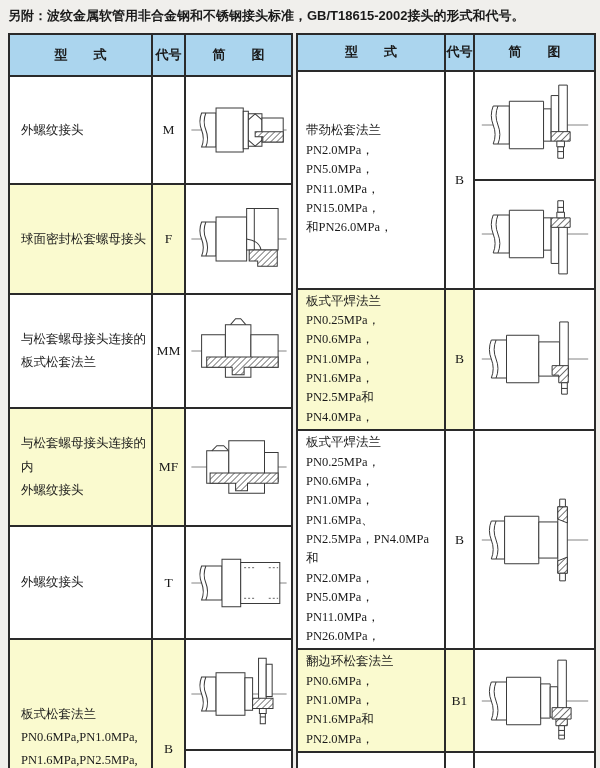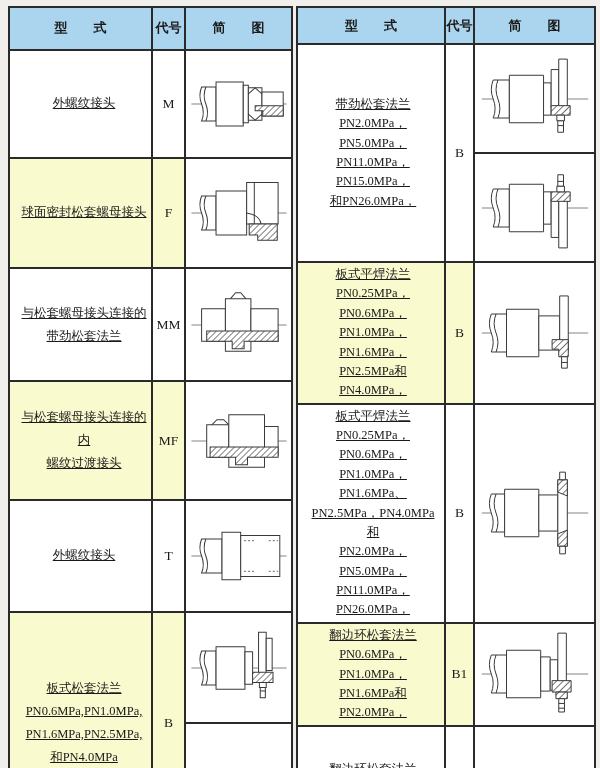--- a/index.html
+++ b/index.html
@@ -29,22 +29,22 @@
   th,td{
     border:2px solid var(--border);
     padding:0; vertical-align:middle; overflow:hidden;
   }
   th{
     background:var(--header_bg);
     font-family:"Liberation Sans","DejaVu Sans",sans-serif;
     font-weight:bold; font-size:13px; height:37px; text-align:center;margin-top:8px;
   }
   td.type{
-    font-size:12.5px; text-align:center; padding:2px 4px 2px 11px;
-    white-space:pre-line; line-height:1.85;text-decoration:underline;
+    font-size:12.5px; text-align:left; padding:2px 4px 2px 11px;
+    white-space:pre-line; line-height:1.85;
   }
   table.right td.type{line-height:1.55; padding-left:8px;}
   td.code{
     font-size:13.5px; text-align:center;
     font-family:"Liberation Serif","DejaVu Serif",serif;
   }
   td.hl{background:var(--highlight_bg);}
   td.diag{background:#fff; text-align:center;}
   svg.d{display:block; margin:0 auto;}
   svg.d *{vector-effect:non-scaling-stroke;}
@@ -61,20 +61,21 @@
   <defs>
     <pattern id="hatch" width="5" height="5" patternUnits="userSpaceOnUse" patternTransform="rotate(45)">
       <rect width="5" height="5" fill="#fff"></rect>
       <line x1="0" y1="0" x2="0" y2="5" stroke="#555" stroke-width="1.7"></line>
     </pattern>
   </defs>
 </svg>
 
 <div class="page">
 
+  <div class="doc-title">另附：波纹金属软管用非合金钢和不锈钢接头标准，GB/T18615-2002接头的形式和代号。</div>
 
   <div class="tables">
 
     <table class="left">
       <colgroup>
           <col style="width:143px">
           <col style="width:33px">
           <col style="width:107px">
         </colgroup>
       <tbody>
@@ -114,37 +115,37 @@
             <rect class="shape" x="69" y="9" width="37" height="49"></rect>
             <line class="nofill" x1="78" y1="9" x2="78" y2="58"></line>
             <path class="nofill" d="M69 45 q15 2 17 13"></path>
             <path class="hatch" d="M72 58 h33 v19 h-23 v-6 h-10 z"></path>
           </svg>
         </td>
       </tr>
 
       <tr style="height:98px">
         <td class="type">与松套螺母接头连接的
-带劲松套法兰</td>
+板式松套法兰</td>
         <td class="code">MM</td>
         <td class="diag">
           <svg class="d" width="102" height="84" viewBox="0 0 120 90">
             <line class="cl" x1="4" y1="45" x2="116" y2="45"></line>
             <rect class="shape" x="16" y="26" width="28" height="38"></rect>
             <rect class="shape" x="44" y="14" width="30" height="62"></rect>
             <path class="nofill" d="M50 14 L56 7 h6 L68 14"></path>
             <rect class="shape" x="74" y="26" width="32" height="38"></rect>
             <path class="hatch" d="M22 52 h84 v12 h-40 v9 h-14 v-9 h-30 z"></path>
           </svg>
         </td>
       </tr>
 
       <tr style="height:102px">
         <td class="type hl">与松套螺母接头连接的内
-螺纹过渡接头</td>
+外螺纹接头</td>
         <td class="code hl">MF</td>
         <td class="diag">
           <svg class="d" width="102" height="84" viewBox="0 0 120 90">
             <line class="cl" x1="4" y1="45" x2="116" y2="45"></line>
             <rect class="shape" x="22" y="26" width="26" height="38"></rect>
             <path class="nofill" d="M28 26 L34 20 h8 L48 26"></path>
             <rect class="shape" x="48" y="14" width="42" height="62"></rect>
             <rect class="shape" x="90" y="28" width="16" height="34"></rect>
             <path class="hatch" d="M26 52 h80 v12 h-36 v9 h-14 v-9 h-30 z"></path>
           </svg>

